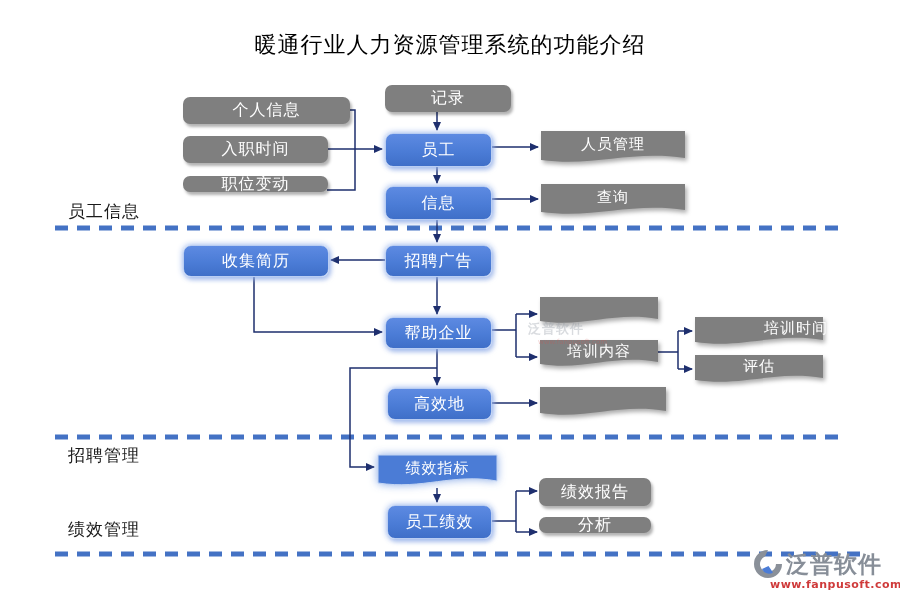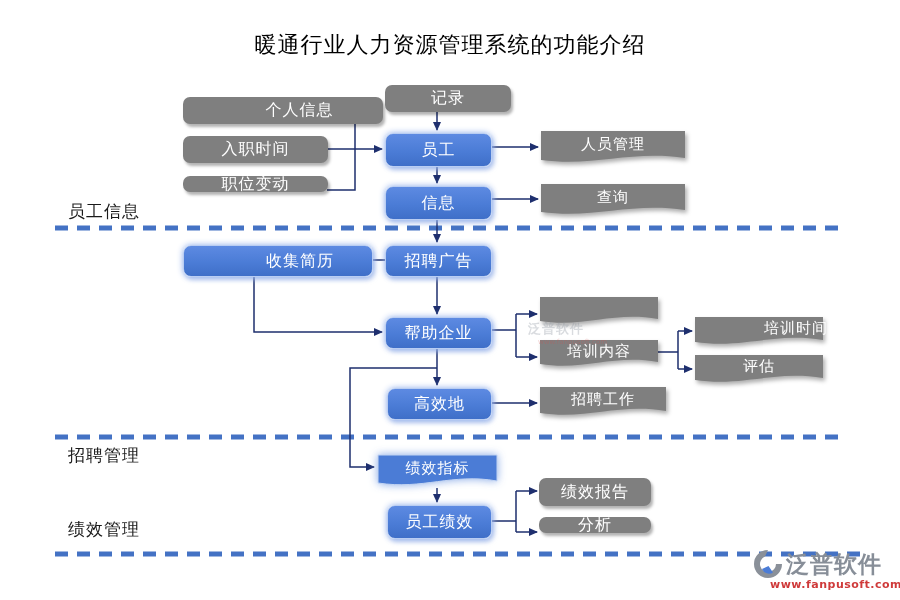--- a/index.html
+++ b/index.html
@@ -97,40 +97,39 @@
     <path class="docshape" d="M541 131 H685 V158 C630 150 596 167 541 160 Z" fill="#7f7f7f"></path>
     <path class="docshape" d="M541 184 H685 V210 C630 202 596 219 541 212 Z" fill="#7f7f7f"></path>
     <path class="docshape" d="M540 297 H658 V319 C613 311 585 328 540 321 Z" fill="#7f7f7f"></path>
     <path class="docshape" d="M540 340 H658 V362 C613 354 585 371 540 364 Z" fill="#7f7f7f"></path>
     <path class="docshape" d="M695 317 H823 V340 C774 332 744 349 695 342 Z" fill="#7f7f7f"></path>
     <path class="docshape" d="M695 355 H823 V378 C774 370 744 387 695 380 Z" fill="#7f7f7f"></path>
     <path class="docshape" d="M540 387 H666 V411 C618 403 588 420 540 413 Z" fill="#7f7f7f"></path>
     <path class="docshape blue" d="M378 455 H497 V481 C452 473 423 490 378 483 Z" fill="#4b7cd6" stroke="#c4d5f2" stroke-width="1"></path>
   </svg>
 
-  <div class="box gray" style="left:183px; top:97px;  width:167px; height:27px;padding-left:33px;">个人信息</div>
+  <div class="box gray" style="left:183px; top:97px;  width:167px; height:27px;">个人信息</div>
   <div class="box gray" style="left:183px; top:136px; width:145px; height:27px;">入职时间</div>
   <div class="box gray" style="left:183px; top:176px; width:145px; height:16px;">职位变动</div>
   <div class="box gray" style="left:385px; top:85px;  width:126px; height:27px;">记录</div>
   <div class="box blue" style="left:385px; top:133px; width:105px; height:32px;">员工</div>
   <div class="box blue" style="left:385px; top:186px; width:105px; height:32px;">信息</div>
-  <div class="box blue" style="left:183px; top:245px; width:144px; height:30px;padding-left:44px;">收集简历</div>
+  <div class="box blue" style="left:183px; top:245px; width:144px; height:30px;">收集简历</div>
   <div class="box blue" style="left:385px; top:245px; width:105px; height:30px;">招聘广告</div>
   <div class="box blue" style="left:385px; top:317px; width:105px; height:30px;">帮助企业</div>
   <div class="box blue" style="left:387px; top:388px; width:103px; height:30px;">高效地</div>
   <div class="box blue" style="left:387px; top:505px; width:103px; height:32px;">员工绩效</div>
   <div class="box gray" style="left:539px; top:478px; width:112px; height:28px;">绩效报告</div>
   <div class="box gray" style="left:539px; top:517px; width:112px; height:16px;">分析</div>
 
   <div class="doclbl" style="left:541px; top:131px; width:144px; height:27px;">人员管理</div>
   <div class="doclbl" style="left:541px; top:184px; width:144px; height:26px;">查询</div>
   <div class="doclbl" style="left:540px; top:340px; width:118px; height:22px;">培训内容</div>
   <div class="doclbl" style="left:695px; top:317px; width:128px; height:23px;margin-left:37px;">培训时间</div>
   <div class="doclbl" style="left:695px; top:355px; width:128px; height:23px;">评估</div>
-  <div class="doclbl" style="left:540px; top:387px; width:126px; height:24px;">招聘工作</div>
   <div class="doclbl" style="left:378px; top:455px; width:119px; height:26px;">绩效指标</div>
 
   <div class="watermark-center">
     <div class="wm-brand">泛普软件</div>
     <div class="wm-url">www.fanpusoft.com</div>
   </div>
 
   <div class="logo" style="left:752px; top:548px;">
     <div class="logo-row">
       <svg width="32" height="32" viewBox="0 0 32 32">

